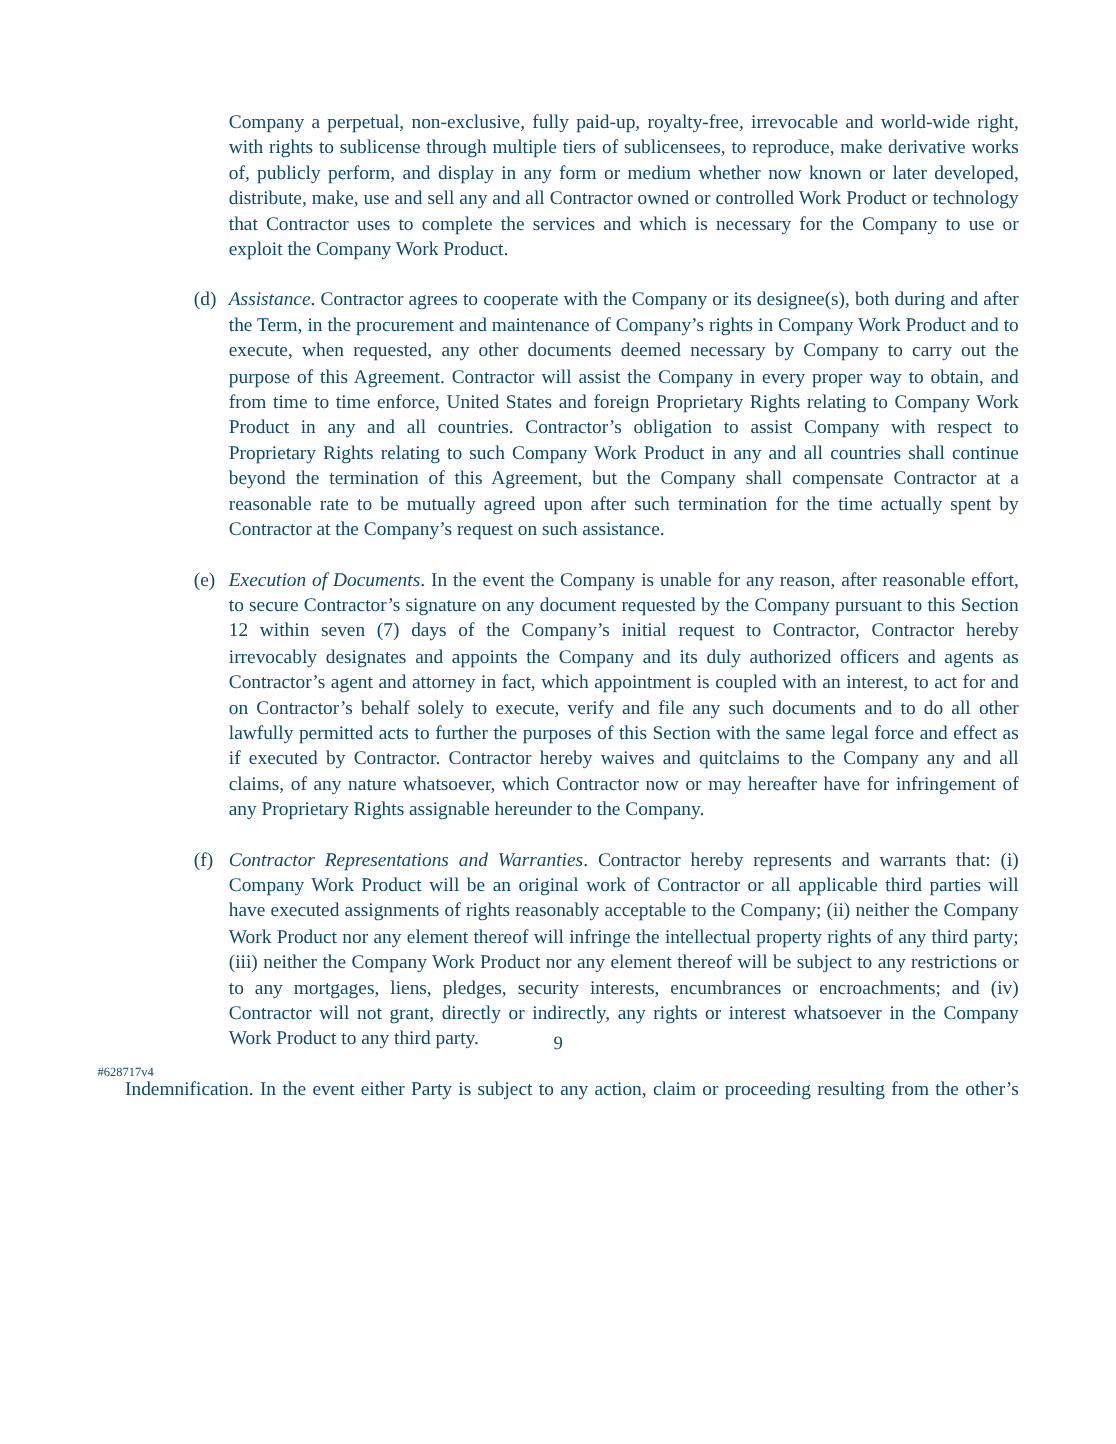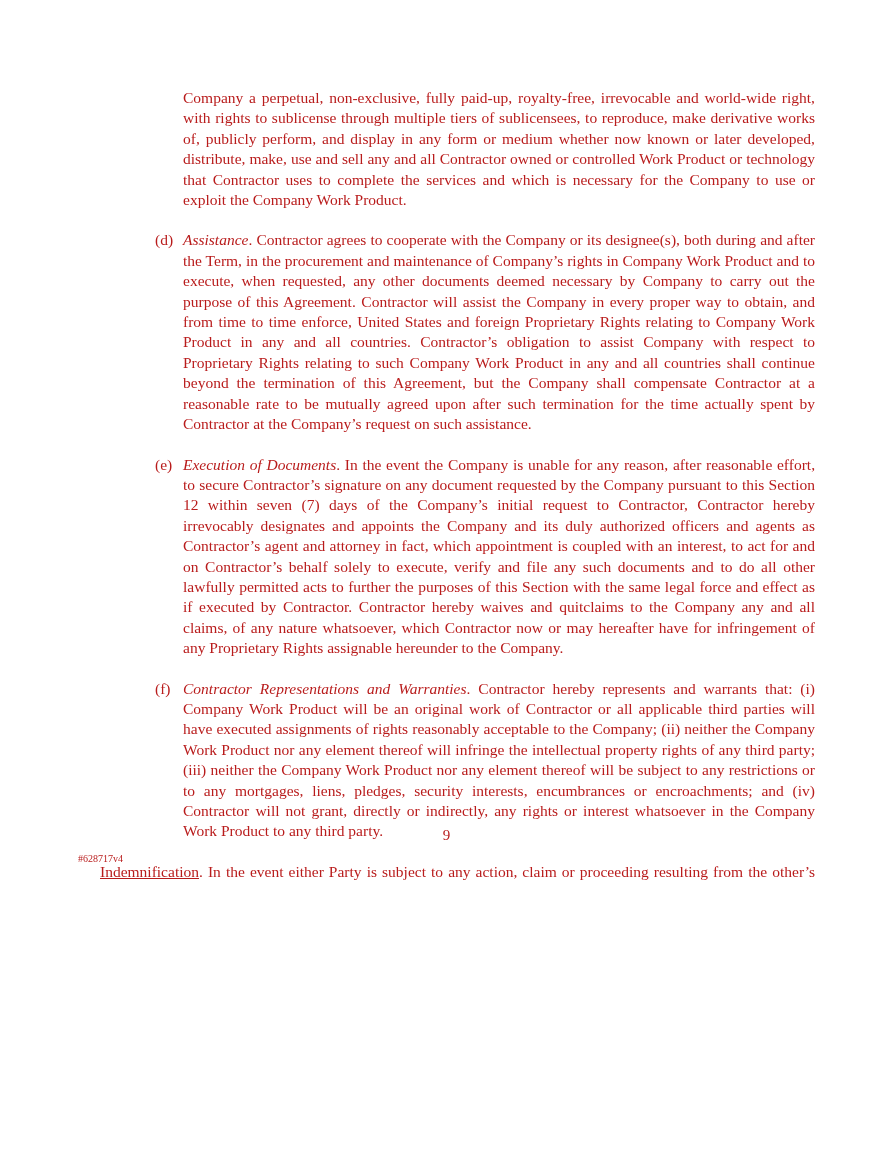--- a/index.html
+++ b/index.html
@@ -3,21 +3,21 @@
 <meta charset="utf-8">
 <style>
   * { margin: 0; padding: 0; box-sizing: border-box; }
   html, body { background: #ffffff; }
   .page {
     position: relative;
     width: 893px;
     height: 881px;
     margin: 0 auto;
     background: #ffffff;
-    color: #b91c1c;
+    color: #0c4a6e;
     font-family: "Liberation Serif", "DejaVu Serif", serif;
     font-size: 15.5px;
     line-height: 20.4px;
     overflow: hidden;
   }
   .doc-body {
     position: absolute;
     top: 88px;
     left: 100px;
     right: 78px;
@@ -30,21 +30,21 @@
     margin-top: 20px;
   }
   .subpara .plabel { flex: 0 0 28px; }
   .numpara {
     display: flex;
     margin-top: 20px;
   }
   .numpara .plabel { flex: 0 0 28px; }
   .ptext { flex: 1; text-align: justify; }
   .ptitle { }
-  .underline { text-decoration: underline; }
+  .underline { }
   .page-number {
     position: absolute;
     bottom: 36px;
     left: 0;
     width: 100%;
     text-align: center;
     font-size: 15px;
   }
   .footer-ref {
     position: absolute;

